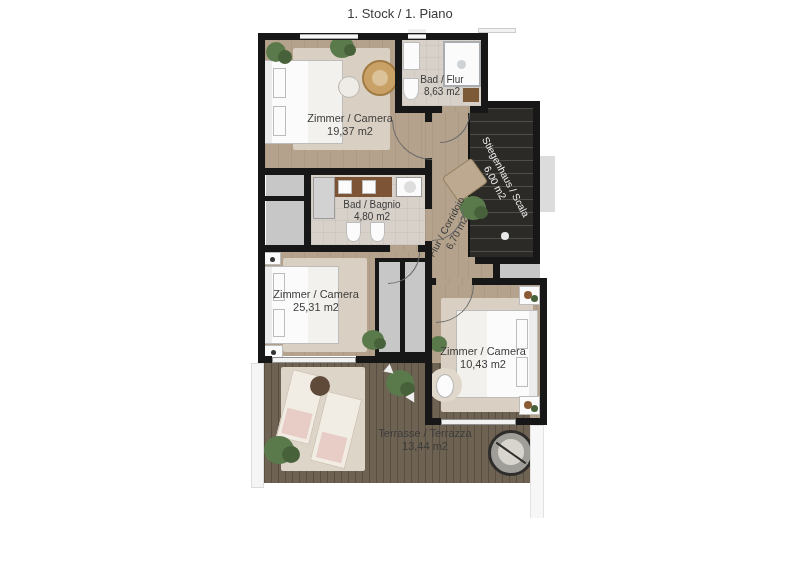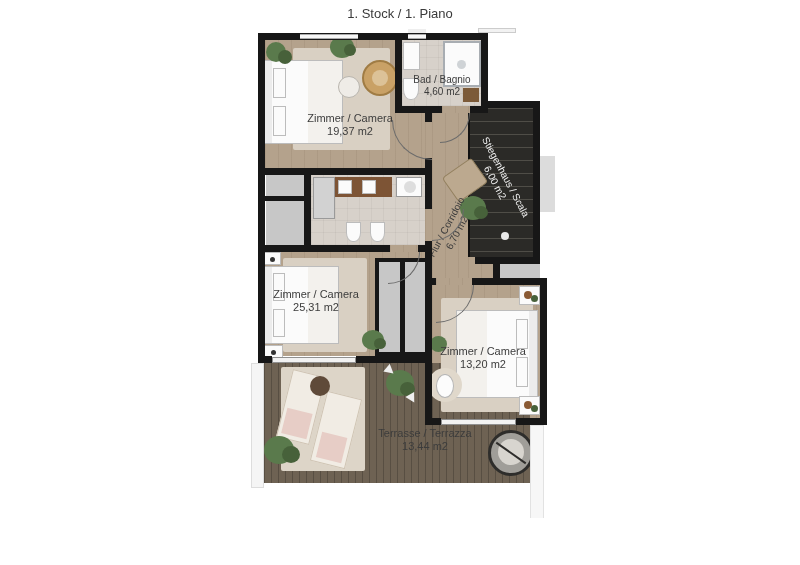--- a/index.html
+++ b/index.html
@@ -91,22 +91,22 @@
       <span>19,37 m2</span>
   </div>
 
   <div class="furn" style="left:443px;top:41px;width:38px;height:46px;border:2px solid #a8adb2;">
     <div class="abs" style="left:12px;top:17px;width:9px;height:9px;border-radius:50%;background:#cfd3d6;"></div>
   </div>
   <div class="furn" style="left:403px;top:42px;width:17px;height:28px;"></div>
   <div class="furn" style="left:403px;top:78px;width:16px;height:22px;border-radius:0 0 45% 45%;"></div>
   <div class="abs" style="left:463px;top:88px;width:16px;height:14px;background:#7c5a38;"></div>
   <div class="lbl small" style="left:405px;top:74px;width:74px;">
-    <span>Bad / Bagnio</span>
-      <span>4,60 m2</span>
+    <span>Bad / Flur</span>
+      <span>8,63 m2</span>
   </div>
 
   <div class="abs" style="left:501px;top:232px;width:8px;height:8px;border-radius:50%;background:#e9e9e9;"></div>
   <div class="lbl small white" style="left:444px;top:168px;width:112px;transform:rotate(62deg);">
     <span>Stiegenhaus / Scala</span>
       <span>6,00 m2</span>
   </div>
 
   <div class="abs" style="left:447px;top:165px;width:36px;height:30px;background:#bca98f;border:1px solid #93805f;border-radius:4px;transform:rotate(-35deg);box-sizing:border-box;"></div>
   <div class="plant" style="left:460px;top:196px;width:26px;height:24px;"></div>
@@ -119,20 +119,24 @@
   <div class="abs" style="left:332px;top:177px;width:60px;height:20px;background:#7d5435;">
     <div class="furn" style="left:6px;top:3px;width:14px;height:14px;"></div>
     <div class="furn" style="left:30px;top:3px;width:14px;height:14px;"></div>
   </div>
   <div class="furn" style="left:396px;top:177px;width:26px;height:20px;border:1px solid #999;">
     <div class="abs" style="left:7px;top:3px;width:12px;height:12px;border-radius:50%;background:#ddd;"></div>
   </div>
   <div class="abs" style="left:313px;top:177px;width:22px;height:42px;background:#d2d2d2;border:1px solid #9a9a9a;box-sizing:border-box;"></div>
   <div class="furn" style="left:346px;top:222px;width:15px;height:20px;border-radius:0 0 45% 45%;"></div>
   <div class="furn" style="left:370px;top:222px;width:15px;height:20px;border-radius:0 0 45% 45%;"></div>
+  <div class="lbl small" style="left:312px;top:199px;width:120px;">
+    <span>Bad / Bagnio</span>
+      <span>4,80 m2</span>
+  </div>
 
   <div class="rug" style="left:283px;top:258px;width:84px;height:94px;"></div>
   <div class="furn" style="left:263px;top:266px;width:76px;height:78px;">
     <div class="abs" style="left:0;top:0;width:8px;height:76px;background:#ececec;"></div>
     <div class="furn" style="left:9px;top:6px;width:12px;height:28px;"></div>
     <div class="furn" style="left:9px;top:42px;width:12px;height:28px;"></div>
     <div class="abs" style="right:0;top:0;width:30px;height:76px;background:#f3f1ed;"></div>
   </div>
   <div class="furn" style="left:263px;top:252px;width:18px;height:13px;">
     <div class="abs" style="left:6px;top:4px;width:5px;height:5px;border-radius:50%;background:#333;"></div>
@@ -160,21 +164,21 @@
   </div>
   <div class="furn" style="left:519px;top:396px;width:21px;height:19px;">
     <div class="abs" style="left:4px;top:4px;width:8px;height:8px;border-radius:50%;background:#8a5a34;"></div>
     <div class="plant2" style="left:11px;top:8px;width:7px;height:7px;"></div>
   </div>
   <div class="abs" style="left:428px;top:368px;width:34px;height:34px;border-radius:50%;background:#e0d8cb;"></div>
   <div class="abs" style="left:436px;top:374px;width:18px;height:24px;border-radius:50%;background:#fcfcfc;border:1px solid #b5b5b5;box-sizing:border-box;"></div>
   <div class="plant" style="left:430px;top:336px;width:17px;height:16px;"></div>
   <div class="lbl" style="left:423px;top:345px;width:120px;">
     <span>Zimmer / Camera</span>
-      <span>13,20 m2</span>
+      <span>10,43 m2</span>
   </div>
 
   <div class="rug" style="left:281px;top:367px;width:84px;height:104px;background:#ddd5c8;"></div>
   <div class="abs" style="left:284px;top:372px;width:34px;height:70px;background:#f1ece4;border:1px solid #cfc4b4;transform:rotate(14deg);box-sizing:border-box;">
     <div class="abs" style="left:3px;bottom:4px;width:26px;height:26px;background:#e7cdc6;"></div>
   </div>
   <div class="abs" style="left:318px;top:394px;width:36px;height:72px;background:#f1ece4;border:1px solid #cfc4b4;transform:rotate(14deg);box-sizing:border-box;">
     <div class="abs" style="left:4px;bottom:4px;width:26px;height:26px;background:#e7cdc6;"></div>
   </div>
   <div class="abs" style="left:310px;top:376px;width:20px;height:20px;border-radius:50%;background:#5f4a39;"></div>

